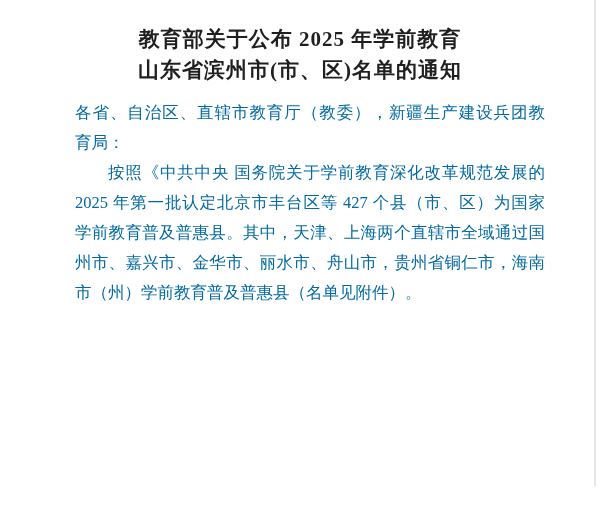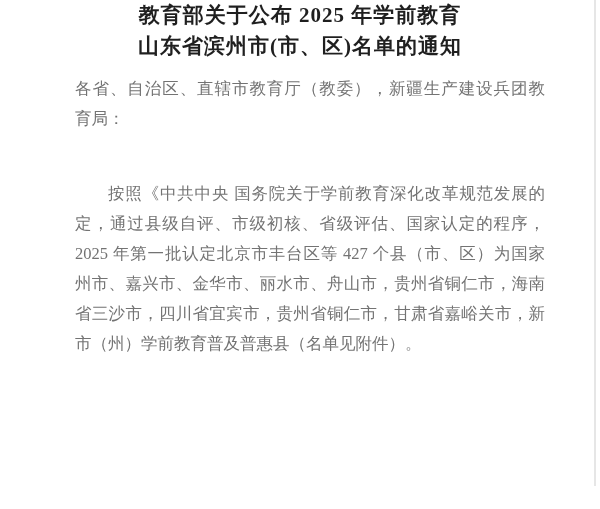--- a/index.html
+++ b/index.html
@@ -20,66 +20,65 @@
   .edge-line {
     position: absolute;
     top: 0;
     right: 4px;
     width: 2px;
     height: 486px;
     background: #e6e6e6;
   }
   .title {
     margin: 0;
+    padding-top: 24px;
     text-align: center;
     font-size: 21px;
     font-weight: 700;
     line-height: 31px;
     letter-spacing: 1px;
     color: #1f1f1f;
   }
   .title-line {
     text-align: center;
   }
   .doc-body {
     margin: 12px 55px 0 75px;
     font-size: 16.5px;
     line-height: 30px;
-    color: #737373;
+    color: #0369a1;
   }
   .line {
     text-align: justify;
     text-align-last: justify;
     text-justify: inter-character;
   }
   .line--left {
     text-align: center;
     text-align-last: left;
   }
   .line--indent {
     text-indent: 2em;
-    margin-top: 45px;
   }
 </style>
 </head>
 <body>
 
 <div class="page">
 
   <div class="edge-line"></div>
 
   <h1 class="title">
     <div class="title-line">教育部关于公布 2025 年学前教育</div>
     <div class="title-line">山东省滨州市(市、区)名单的通知</div>
   </h1>
 
   <div class="doc-body">
     <div class="line">各省、自治区、直辖市教育厅（教委），新疆生产建设兵团教</div>
     <div class="line line--left">育局：</div>
     <div class="line line--indent">按照《中共中央 国务院关于学前教育深化改革规范发展的</div>
-    <div class="line">定，通过县级自评、市级初核、省级评估、国家认定的程序，</div>
     <div class="line">2025 年第一批认定北京市丰台区等 427 个县（市、区）为国家</div>
+    <div class="line">学前教育普及普惠县。其中，天津、上海两个直辖市全域通过国</div>
     <div class="line">州市、嘉兴市、金华市、丽水市、舟山市，贵州省铜仁市，海南</div>
-    <div class="line">省三沙市，四川省宜宾市，贵州省铜仁市，甘肃省嘉峪关市，新</div>
     <div class="line line--left">市（州）学前教育普及普惠县（名单见附件）。</div>
   </div>
 
 </div>
 
 </body></html>

